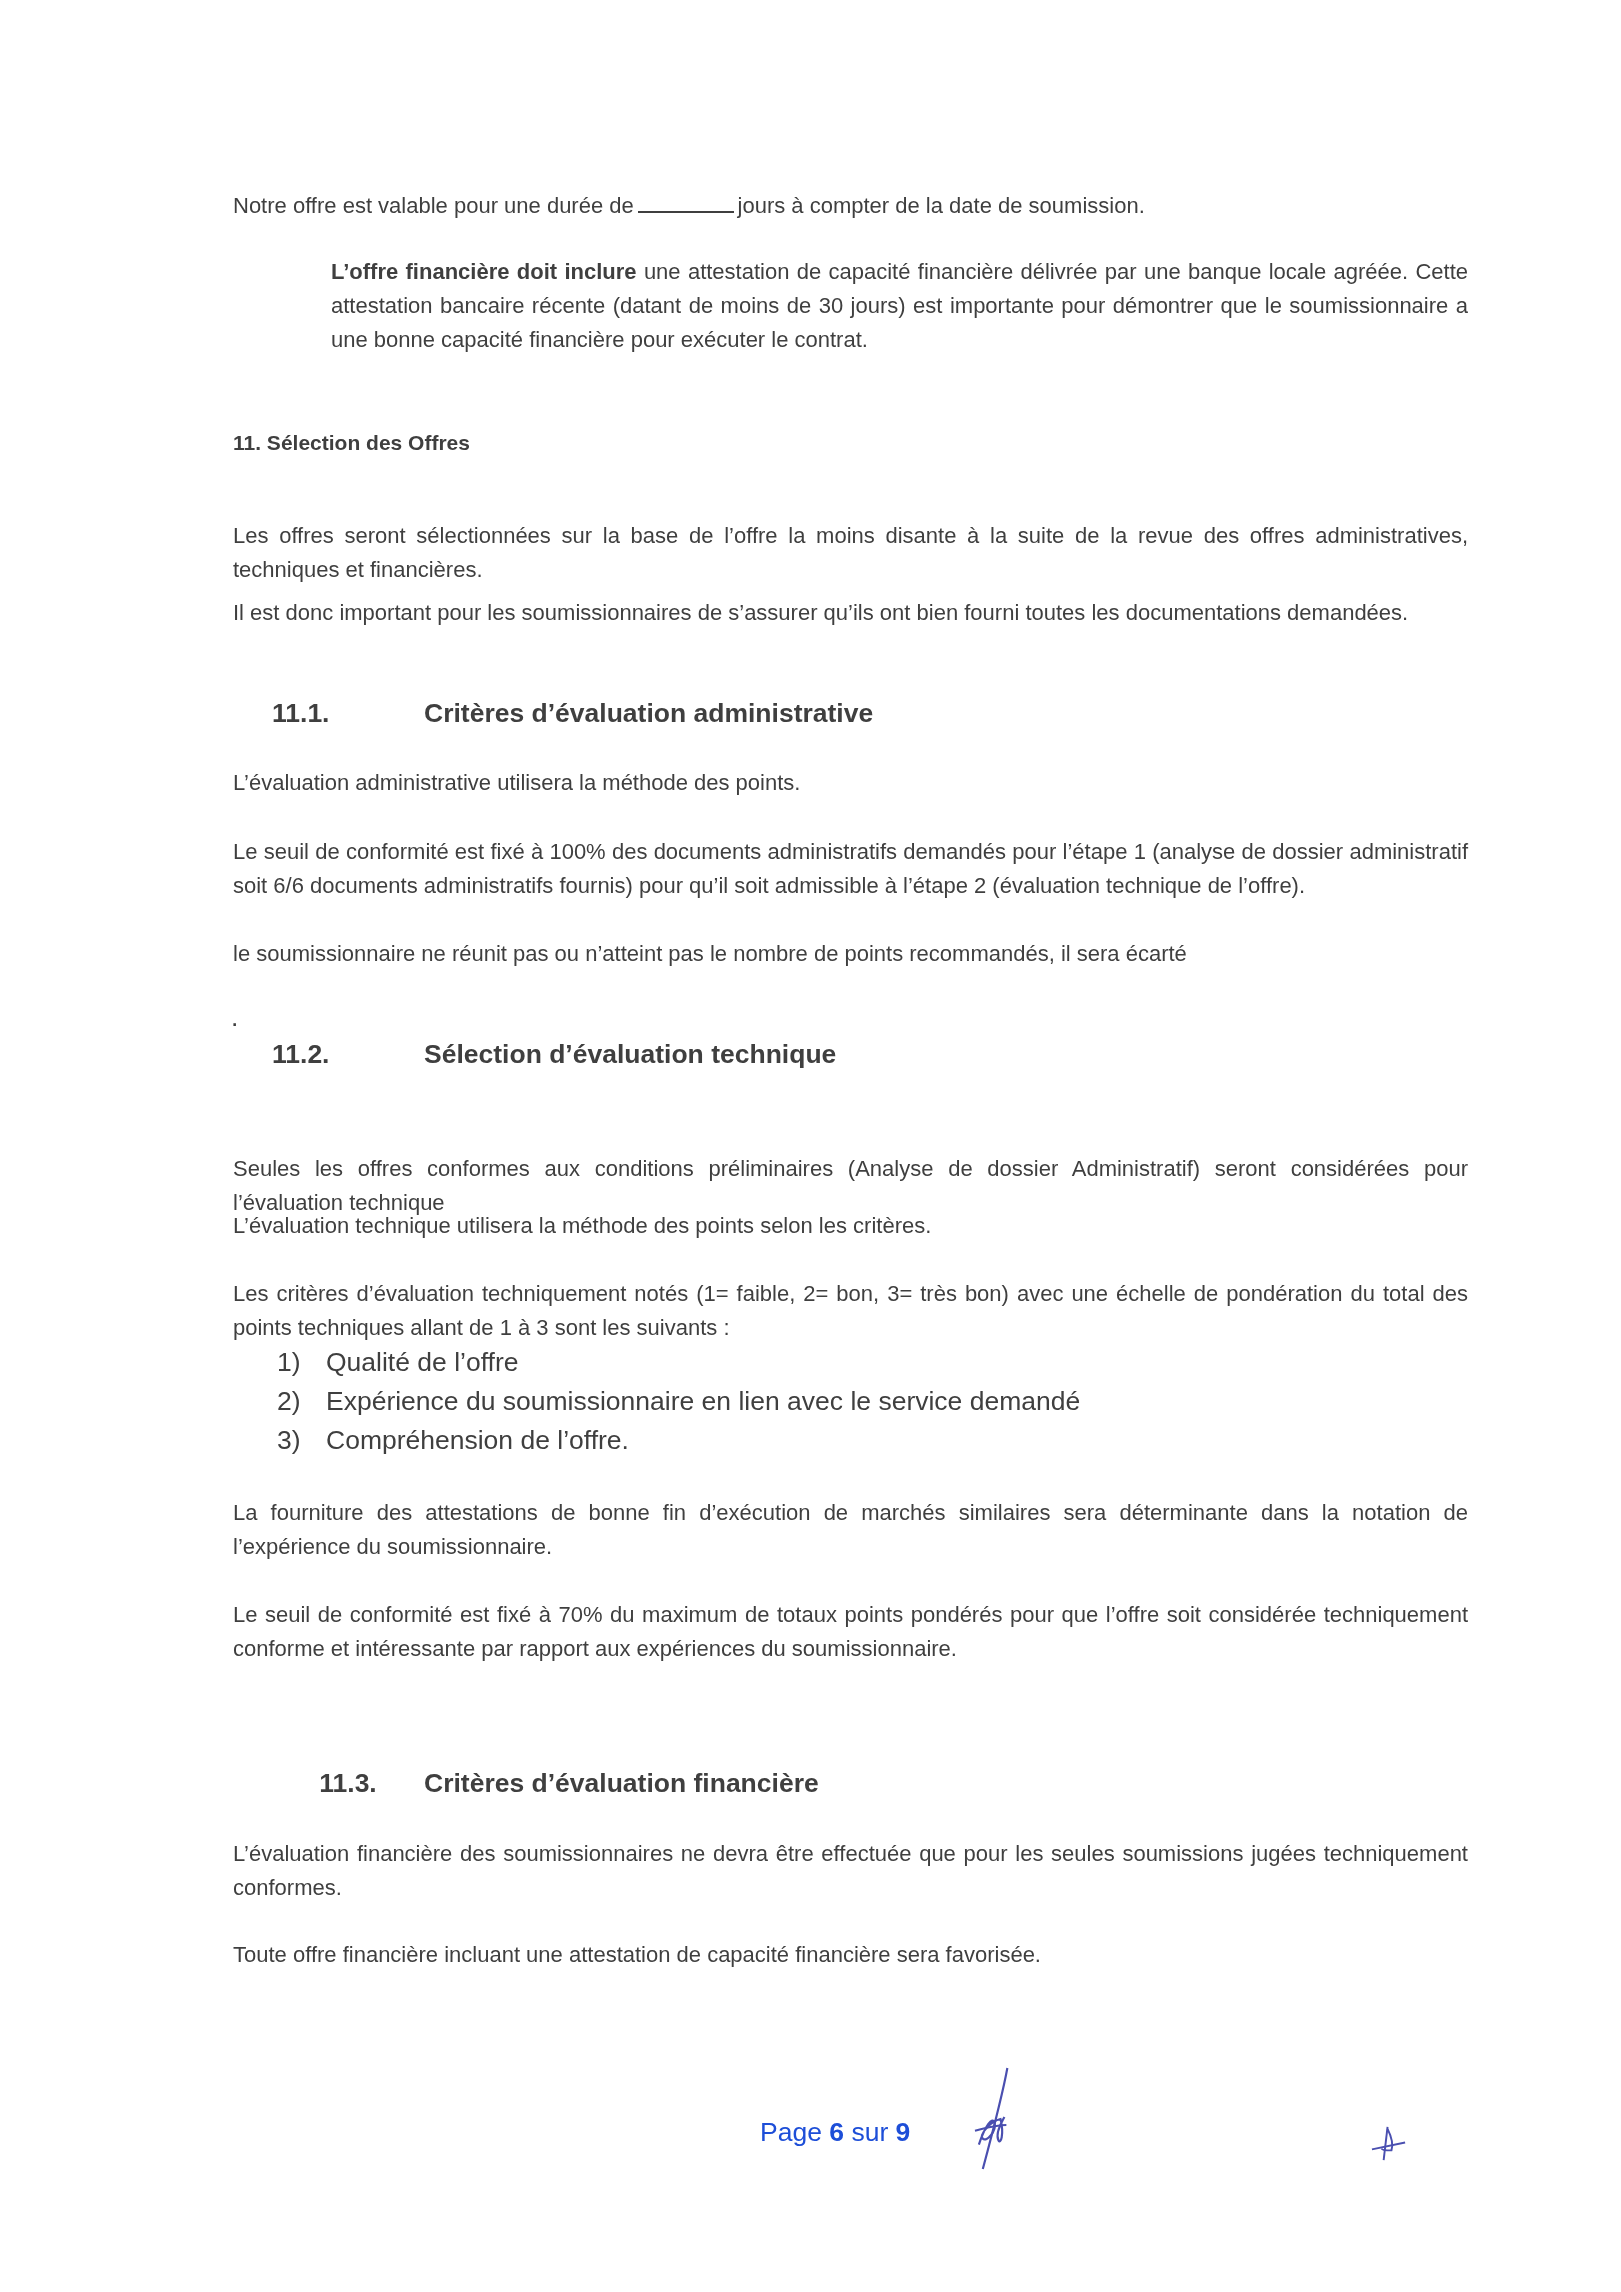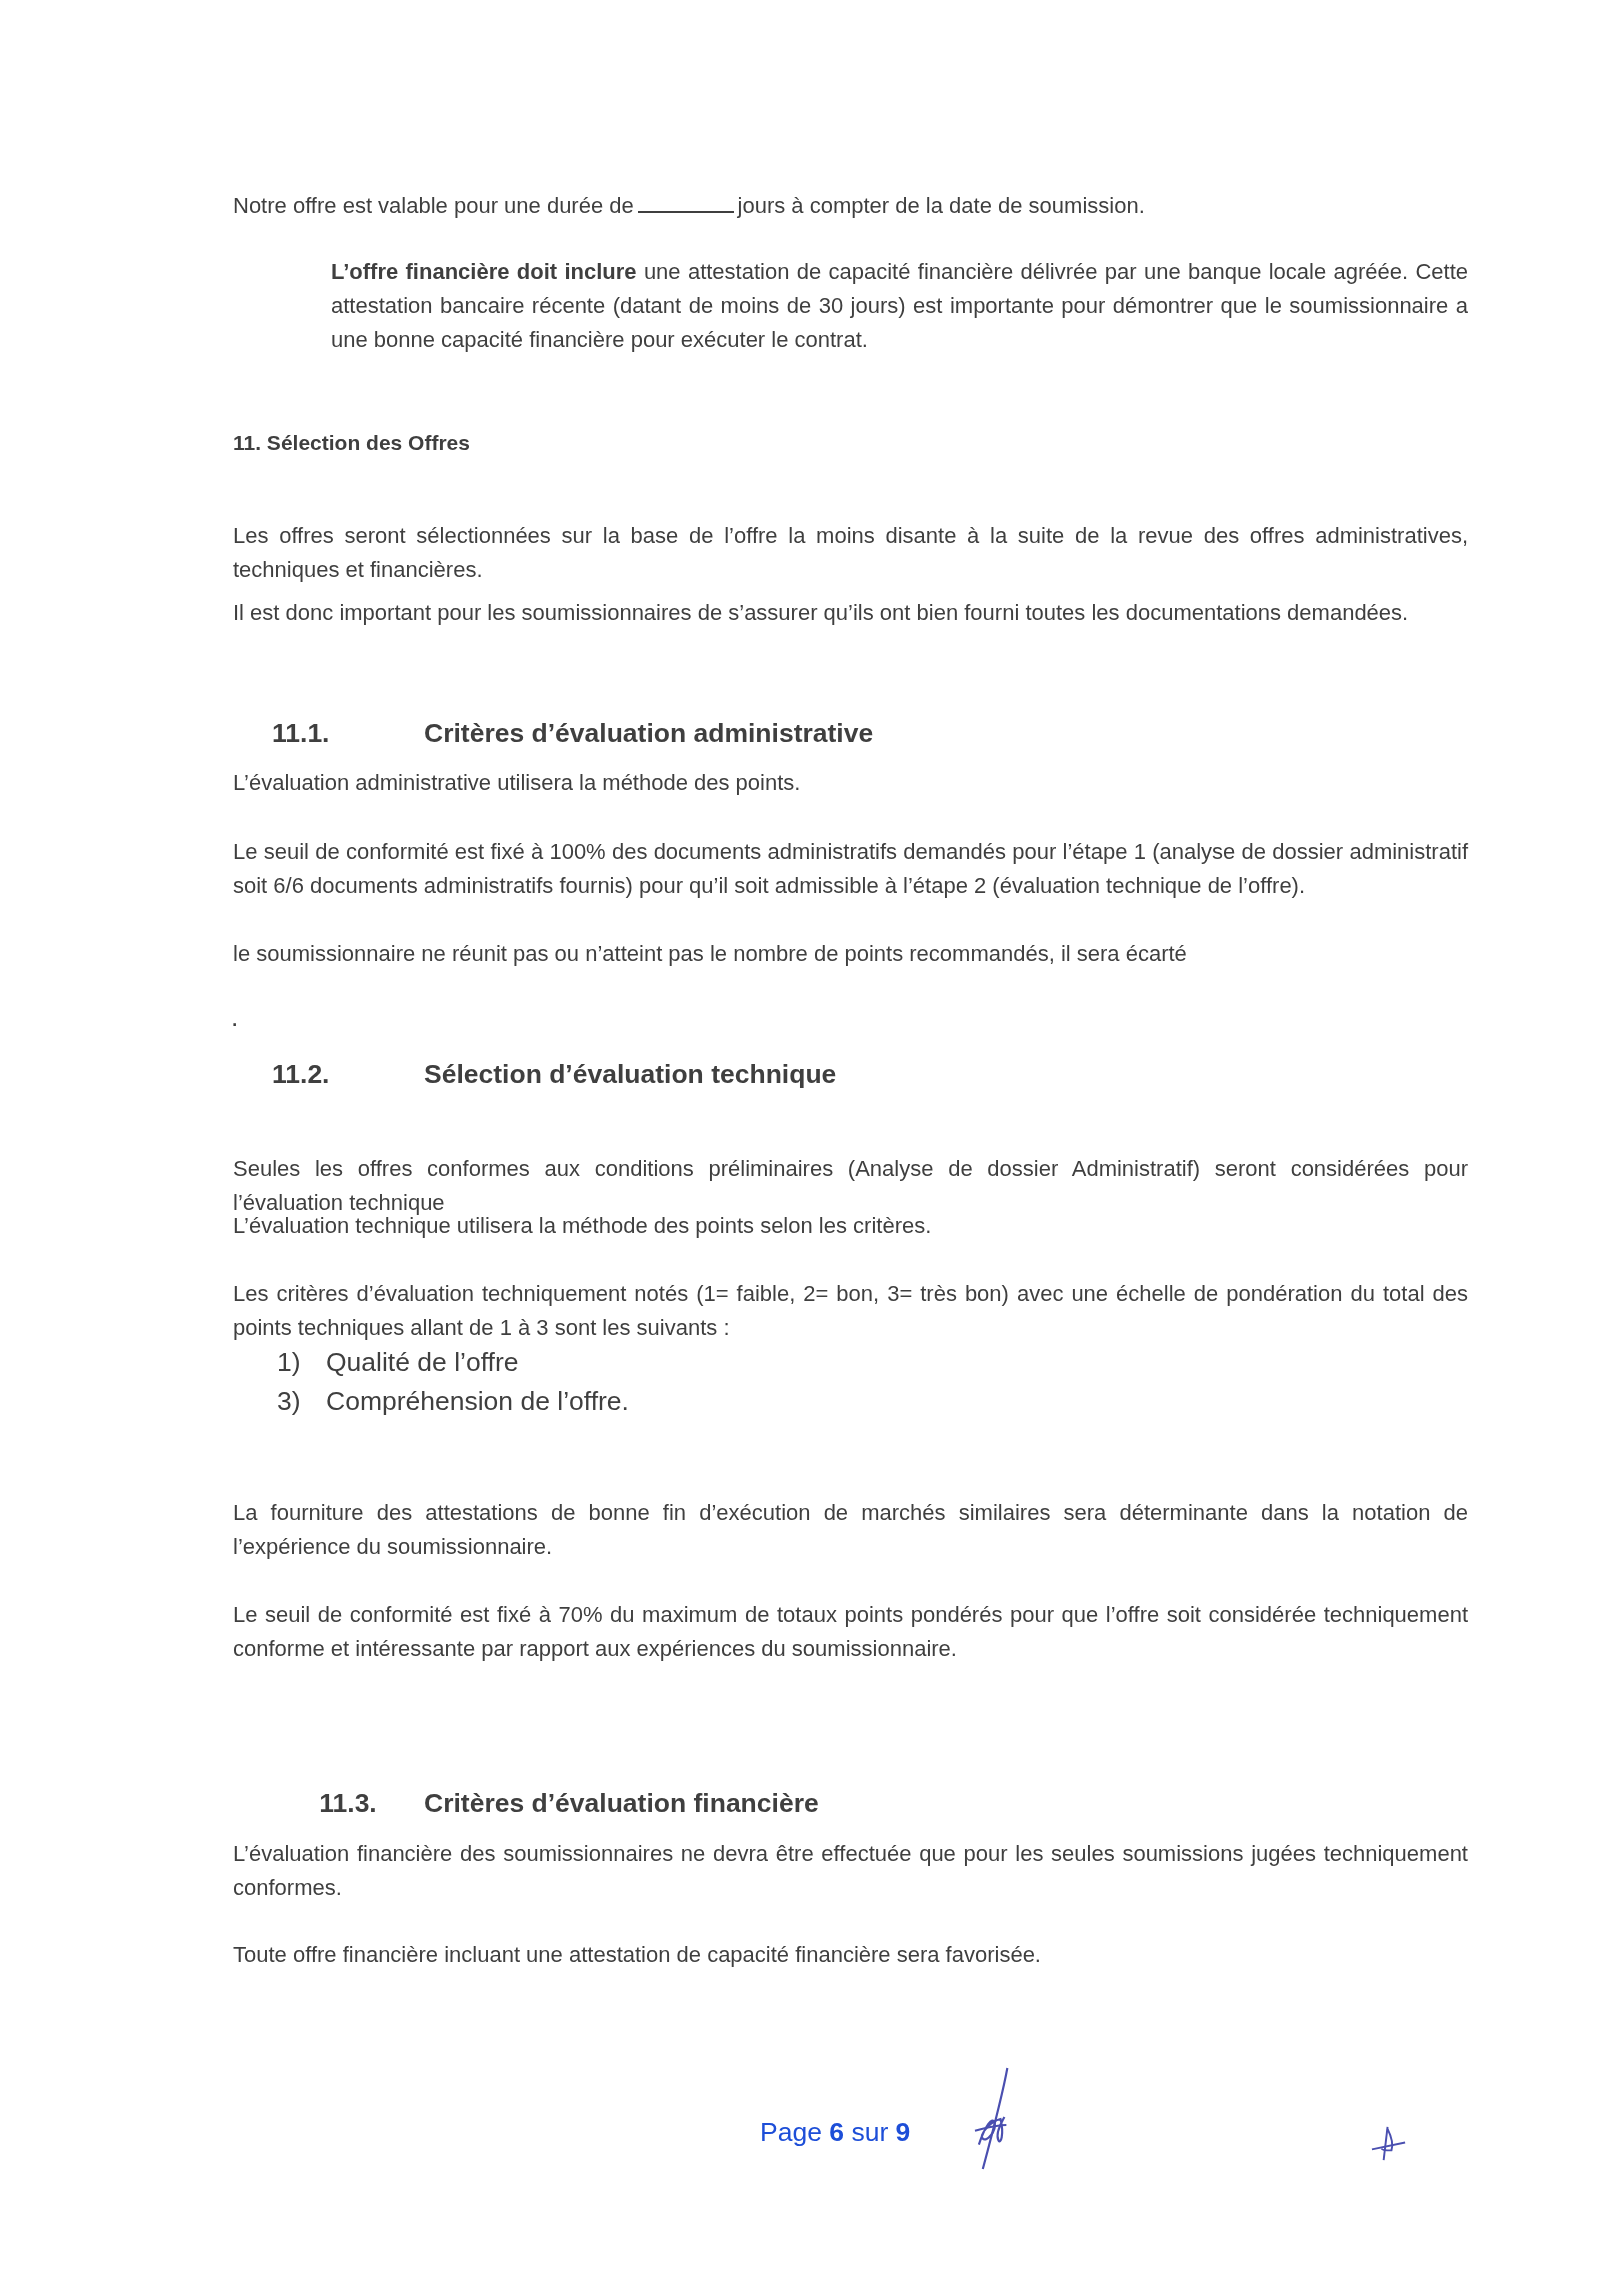--- a/index.html
+++ b/index.html
@@ -4,21 +4,21 @@
 <style>
   html, body { margin: 0; padding: 0; background: #ffffff; }
   body { width: 1621px; height: 2293px; position: relative; overflow: hidden;
          font-family: "Liberation Sans", "DejaVu Sans", sans-serif; color: #3f3f3f; }
   .page { position: absolute; left: 233px; top: 0; width: 1235px; }
   .p { position: absolute; left: 0; width: 1235px; font-size: 22px; line-height: 34px; margin: 0; }
   .just { text-align: justify; text-align-last: left; }
   .indent { left: 98px; width: 1137px; }
   .h { font-weight: bold; font-size: 21px; line-height: 33px; position: absolute; left: 0; }
   .h-sub { position: absolute; left: 39px; font-weight: bold; font-size: 26.5px; }
-  .h-sub .num { display: inline-block; width: 152px; margin-top: 20px; }
+  .h-sub .num { display: inline-block; width: 152px; }
   .blank { display: inline-block; width: 96px; border-bottom: 2px solid #3f3f3f; height: 21.6px; vertical-align: baseline; margin: 0 3.9px; }
   ol.crit { position: absolute; left: 44px; margin: 0; padding: 0; list-style: none; font-size: 26.5px; line-height: 39px; }
   ol.crit li span.n { display: inline-block; width: 49px; }
   .footer { position: absolute; top: 2117px; left: 760px; font-size: 26.5px; color: #1d4ed8; }
   .footer b { font-weight: bold; }
   .sig { position: absolute; }
   .dot { position: absolute; font-size: 26.5px; }
 </style>
 </head>
 <body>
@@ -50,20 +50,21 @@
   <div class="h-sub" style="top:1039px;">
     <span class="num">11.2.</span><span>Sélection d’évaluation technique</span>
   </div>
 
   <p class="p just" style="top:1108px;margin-top:44px;">Seules les offres  conformes aux conditions préliminaires (Analyse de dossier Administratif) seront considérées pour l’évaluation technique</p>
   <p class="p just" style="top:1209px;">L’évaluation technique utilisera la méthode des points selon les critères.</p>
   <p class="p" style="top:1277px; text-align: justify; text-align-last: left;">Les critères d’évaluation techniquement notés (1= faible, 2= bon, 3= très bon) avec une échelle de pondération du total des points techniques allant de 1 à 3 sont les suivants :</p>
 
   <ol class="crit" style="top:1343px;">
     <li><span class="n">1)</span><span>Qualité  de l’offre</span></li>
+    <li><span class="n">2)</span><span>Expérience du soumissionnaire en lien avec le service demandé</span></li>
     <li><span class="n">3)</span><span>Compréhension de l’offre.</span></li>
   </ol>
 
   <p class="p just" style="top:1496px;">La fourniture des attestations de bonne fin d’exécution de marchés similaires sera déterminante dans la notation de l’expérience du soumissionnaire.</p>
   <p class="p just" style="top:1598px;">Le seuil de conformité est fixé à 70% du maximum de totaux points pondérés pour que l’offre soit considérée techniquement conforme et intéressante par rapport aux expériences du soumissionnaire.</p>
 
   <div class="h-sub" style="top:1768px;text-align:center;">
     <span class="num">11.3.</span><span>Critères d’évaluation financière</span>
   </div>
 

